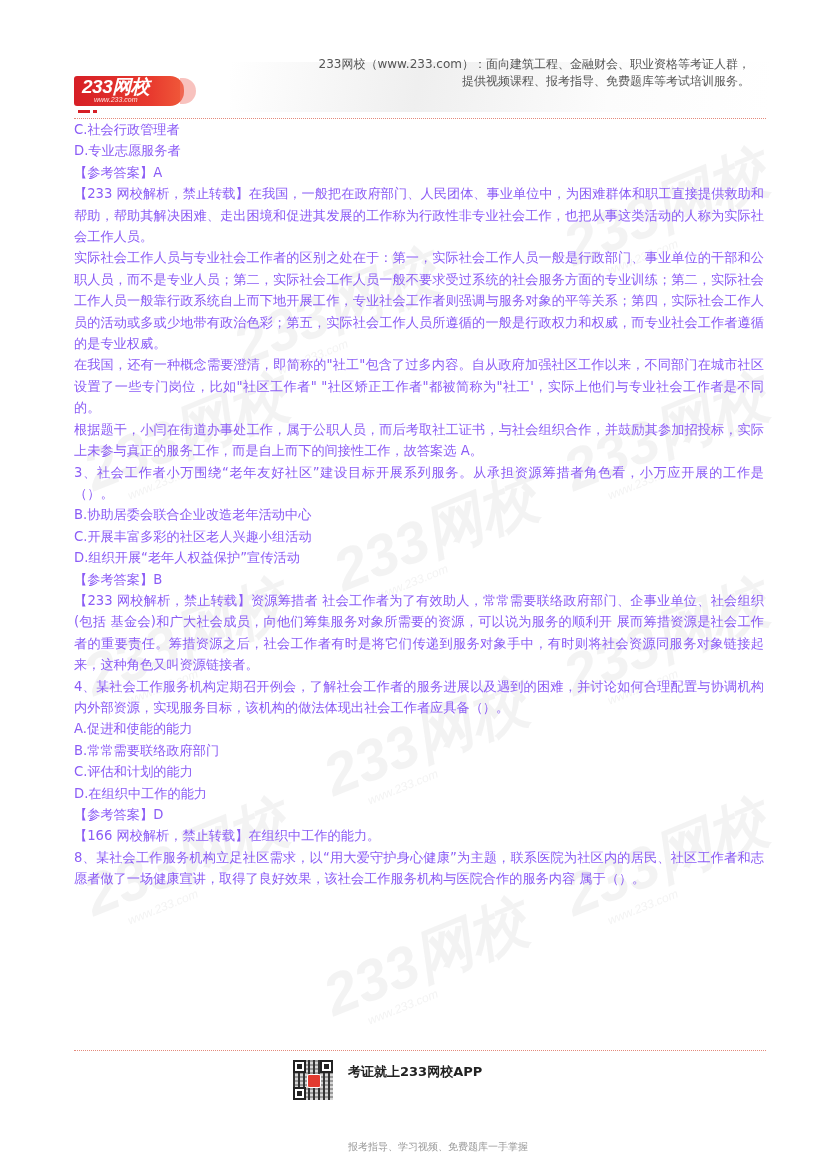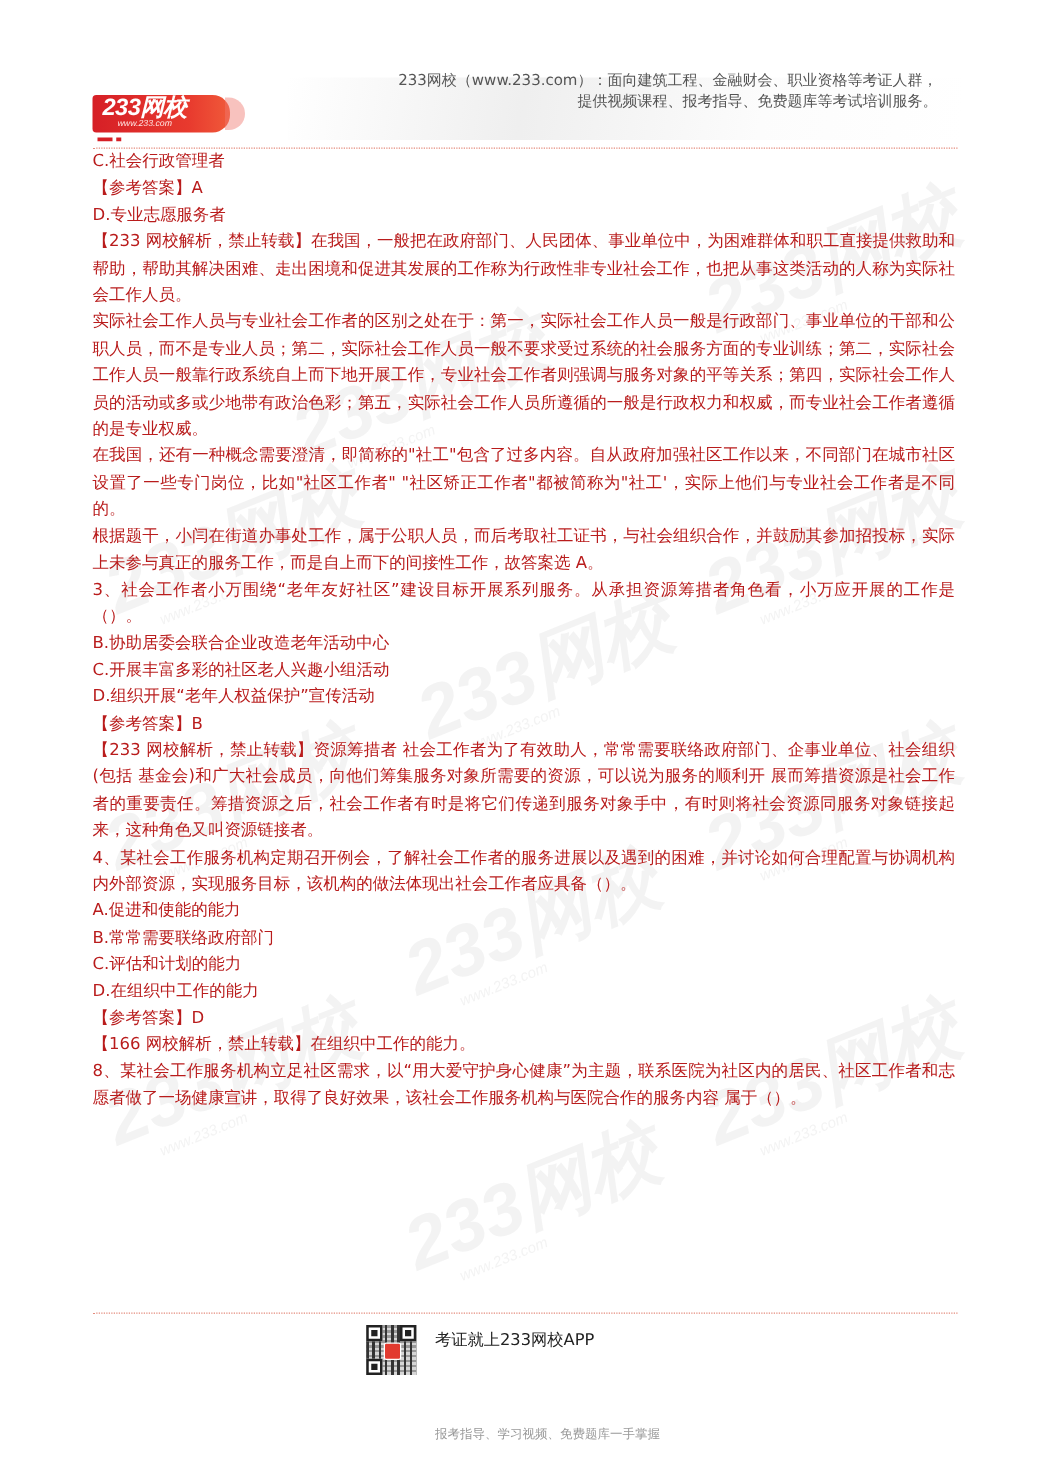--- a/index.html
+++ b/index.html
@@ -88,21 +88,21 @@
       left: 74px; top: 118px;
       width: 692px;
       border-top: 1px dotted #e48a7c;
     }
     .content {
       position: absolute;
       left: 74px; top: 119px;
       width: 690px;
       font-size: 13.2px;
       line-height: 21.4px;
-      color: #b91c1c;
+      color: #8b5cf6;
     }
     .content p {
       margin: 0;
       text-align: justify;
     }
     .watermark {
       position: absolute;
       font-family: "Liberation Sans", sans-serif;
       font-weight: bold;
       font-style: italic;
@@ -155,21 +155,21 @@
       left: 14px; top: 14px;
       width: 12px; height: 12px;
       background: #e23a2f;
       border-radius: 2px;
       border: 1px solid #fff;
     }
     .footer-title {
       position: absolute;
       left: 348px; top: 1063px;
       font-size: 13px;
-      font-weight: normal;
+      font-weight: bold;
       color: #222;
     }
     .footer-sub {
       position: absolute;
       left: 348px; top: 1140px;
       font-size: 10px;
       color: #999;
     }
   </style>
 </head>
@@ -198,22 +198,22 @@
 <div class="watermark" style="left:80px; top:600px;"><span>233网校</span><small>www.233.com</small></div>
 <div class="watermark" style="left:560px; top:600px;"><span>233网校</span><small>www.233.com</small></div>
 <div class="watermark" style="left:320px; top:700px;"><span>233网校</span><small>www.233.com</small></div>
 <div class="watermark" style="left:80px; top:820px;"><span>233网校</span><small>www.233.com</small></div>
 <div class="watermark" style="left:560px; top:820px;"><span>233网校</span><small>www.233.com</small></div>
 <div class="watermark" style="left:320px; top:920px;"><span>233网校</span><small>www.233.com</small></div>
 
 <div class="content">
   <section>
     <p>C.社会行政管理者</p>
+    <p>D.专业志愿服务者</p>
     <p>【参考答案】A</p>
-    <p>D.专业志愿服务者</p>
     <p>【233 网校解析，禁止转载】在我国，一般把在政府部门、人民团体、事业单位中，为困难群体和职工直接提供救助和帮助，帮助其解决困难、走出困境和促进其发展的工作称为行政性非专业社会工作，也把从事这类活动的人称为实际社会工作人员。</p>
     <p>实际社会工作人员与专业社会工作者的区别之处在于：第一，实际社会工作人员一般是行政部门、事业单位的干部和公职人员，而不是专业人员；第二，实际社会工作人员一般不要求受过系统的社会服务方面的专业训练；第二，实际社会工作人员一般靠行政系统自上而下地开展工作，专业社会工作者则强调与服务对象的平等关系；第四，实际社会工作人员的活动或多或少地带有政治色彩；第五，实际社会工作人员所遵循的一般是行政权力和权威，而专业社会工作者遵循的是专业权威。</p>
     <p>在我国，还有一种概念需要澄清，即简称的"社工"包含了过多内容。自从政府加强社区工作以来，不同部门在城市社区设置了一些专门岗位，比如"社区工作者" "社区矫正工作者"都被简称为"社工'，实际上他们与专业社会工作者是不同的。</p>
     <p>根据题干，小闫在街道办事处工作，属于公职人员，而后考取社工证书，与社会组织合作，并鼓励其参加招投标，实际上未参与真正的服务工作，而是自上而下的间接性工作，故答案选 A。</p>
   </section>
 
   <section>
     <p>3、社会工作者小万围绕“老年友好社区”建设目标开展系列服务。从承担资源筹措者角色看，小万应开展的工作是（）。</p>
     <p>B.协助居委会联合企业改造老年活动中心</p>
     <p>C.开展丰富多彩的社区老人兴趣小组活动</p>

